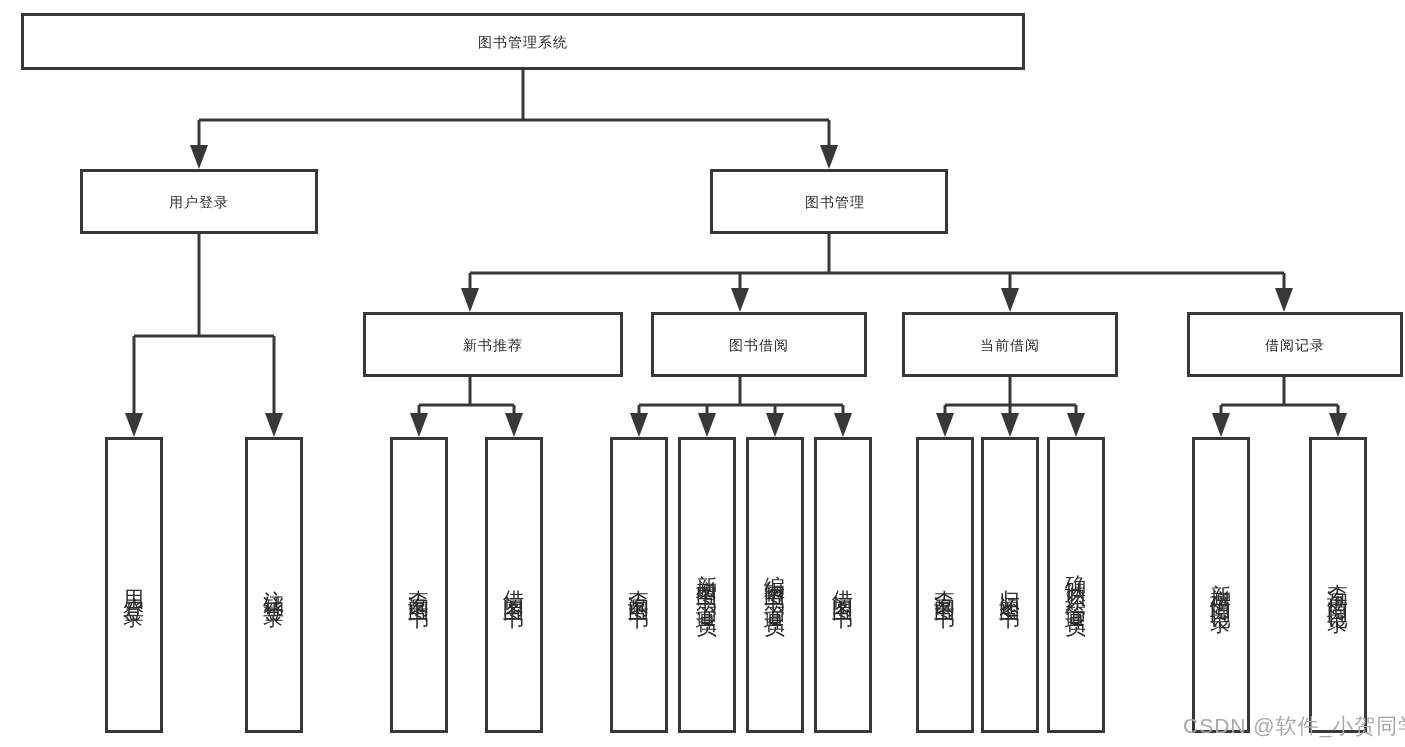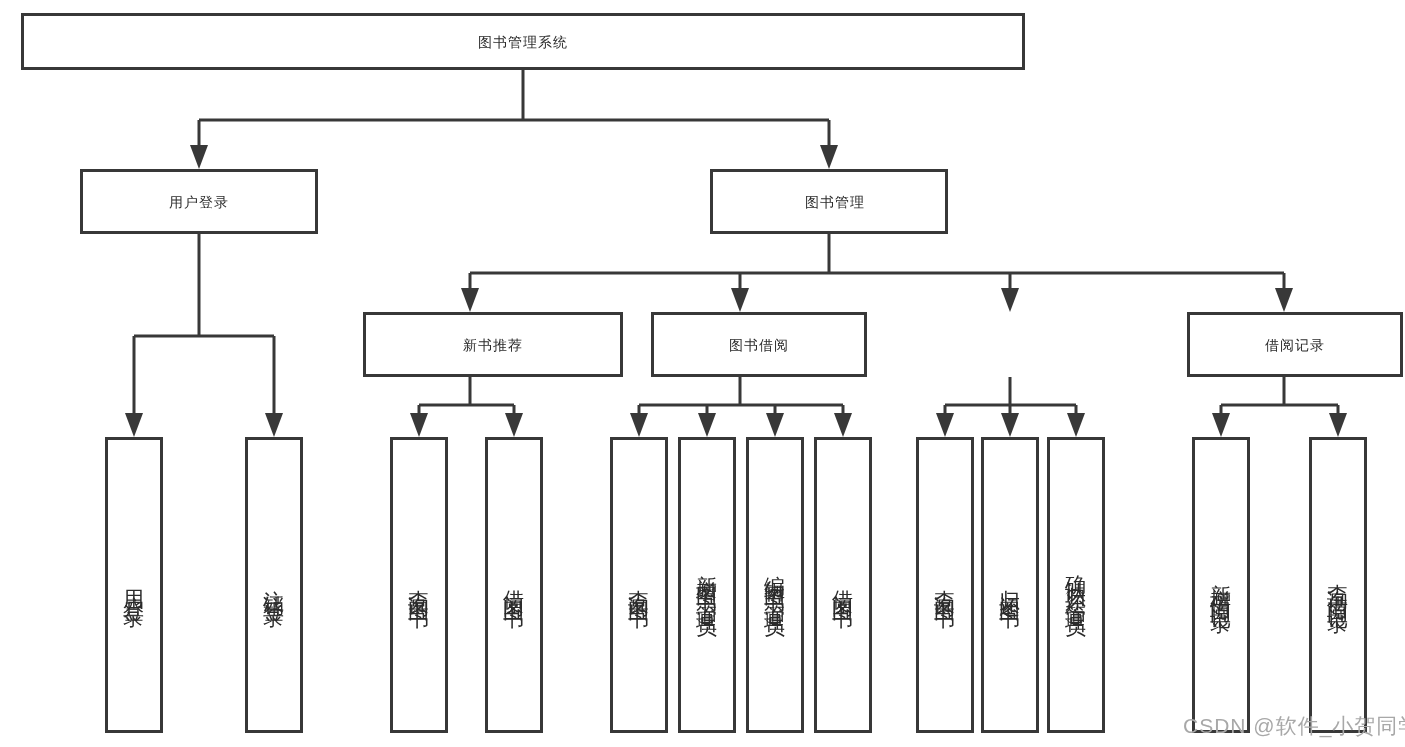--- a/index.html
+++ b/index.html
@@ -100,20 +100,21 @@
     </g>
   </svg>
 
   <div class="box hbox" style="left:21px; top:13px; width:1004px; height:57px;">图书管理系统</div>
 
   <div class="box hbox" style="left:80px; top:169px; width:238px; height:65px;">用户登录</div>
   <div class="box hbox" style="left:710px; top:169px; width:238px; height:65px;padding-left:12px;">图书管理</div>
 
   <div class="box hbox" style="left:363px; top:312px; width:260px; height:65px;">新书推荐</div>
   <div class="box hbox" style="left:628px; top:312px; width:216px; height:65px;margin-left:23px;">图书借阅</div>
+  <div class="box hbox" style="left:902px; top:312px; width:216px; height:65px;">当前借阅</div>
   <div class="box hbox" style="left:1176px; top:312px; width:216px; height:65px;margin-left:11px;">借阅记录</div>
 
   <div class="box vbox" style="left:105px; top:437px; width:58px; height:296px;">用户登录</div>
   <div class="box vbox" style="left:245px; top:437px; width:58px; height:296px;">注销登录</div>
 
   <div class="box vbox" style="left:390px; top:437px; width:58px; height:296px;">查询图书</div>
   <div class="box vbox" style="left:485px; top:437px; width:58px; height:296px;">借阅图书</div>
 
   <div class="box vbox" style="left:610px; top:437px; width:58px; height:296px;">查询图书</div>
   <div class="box vbox" style="left:678px; top:437px; width:58px; height:296px;">新增图书（管理员）</div>

